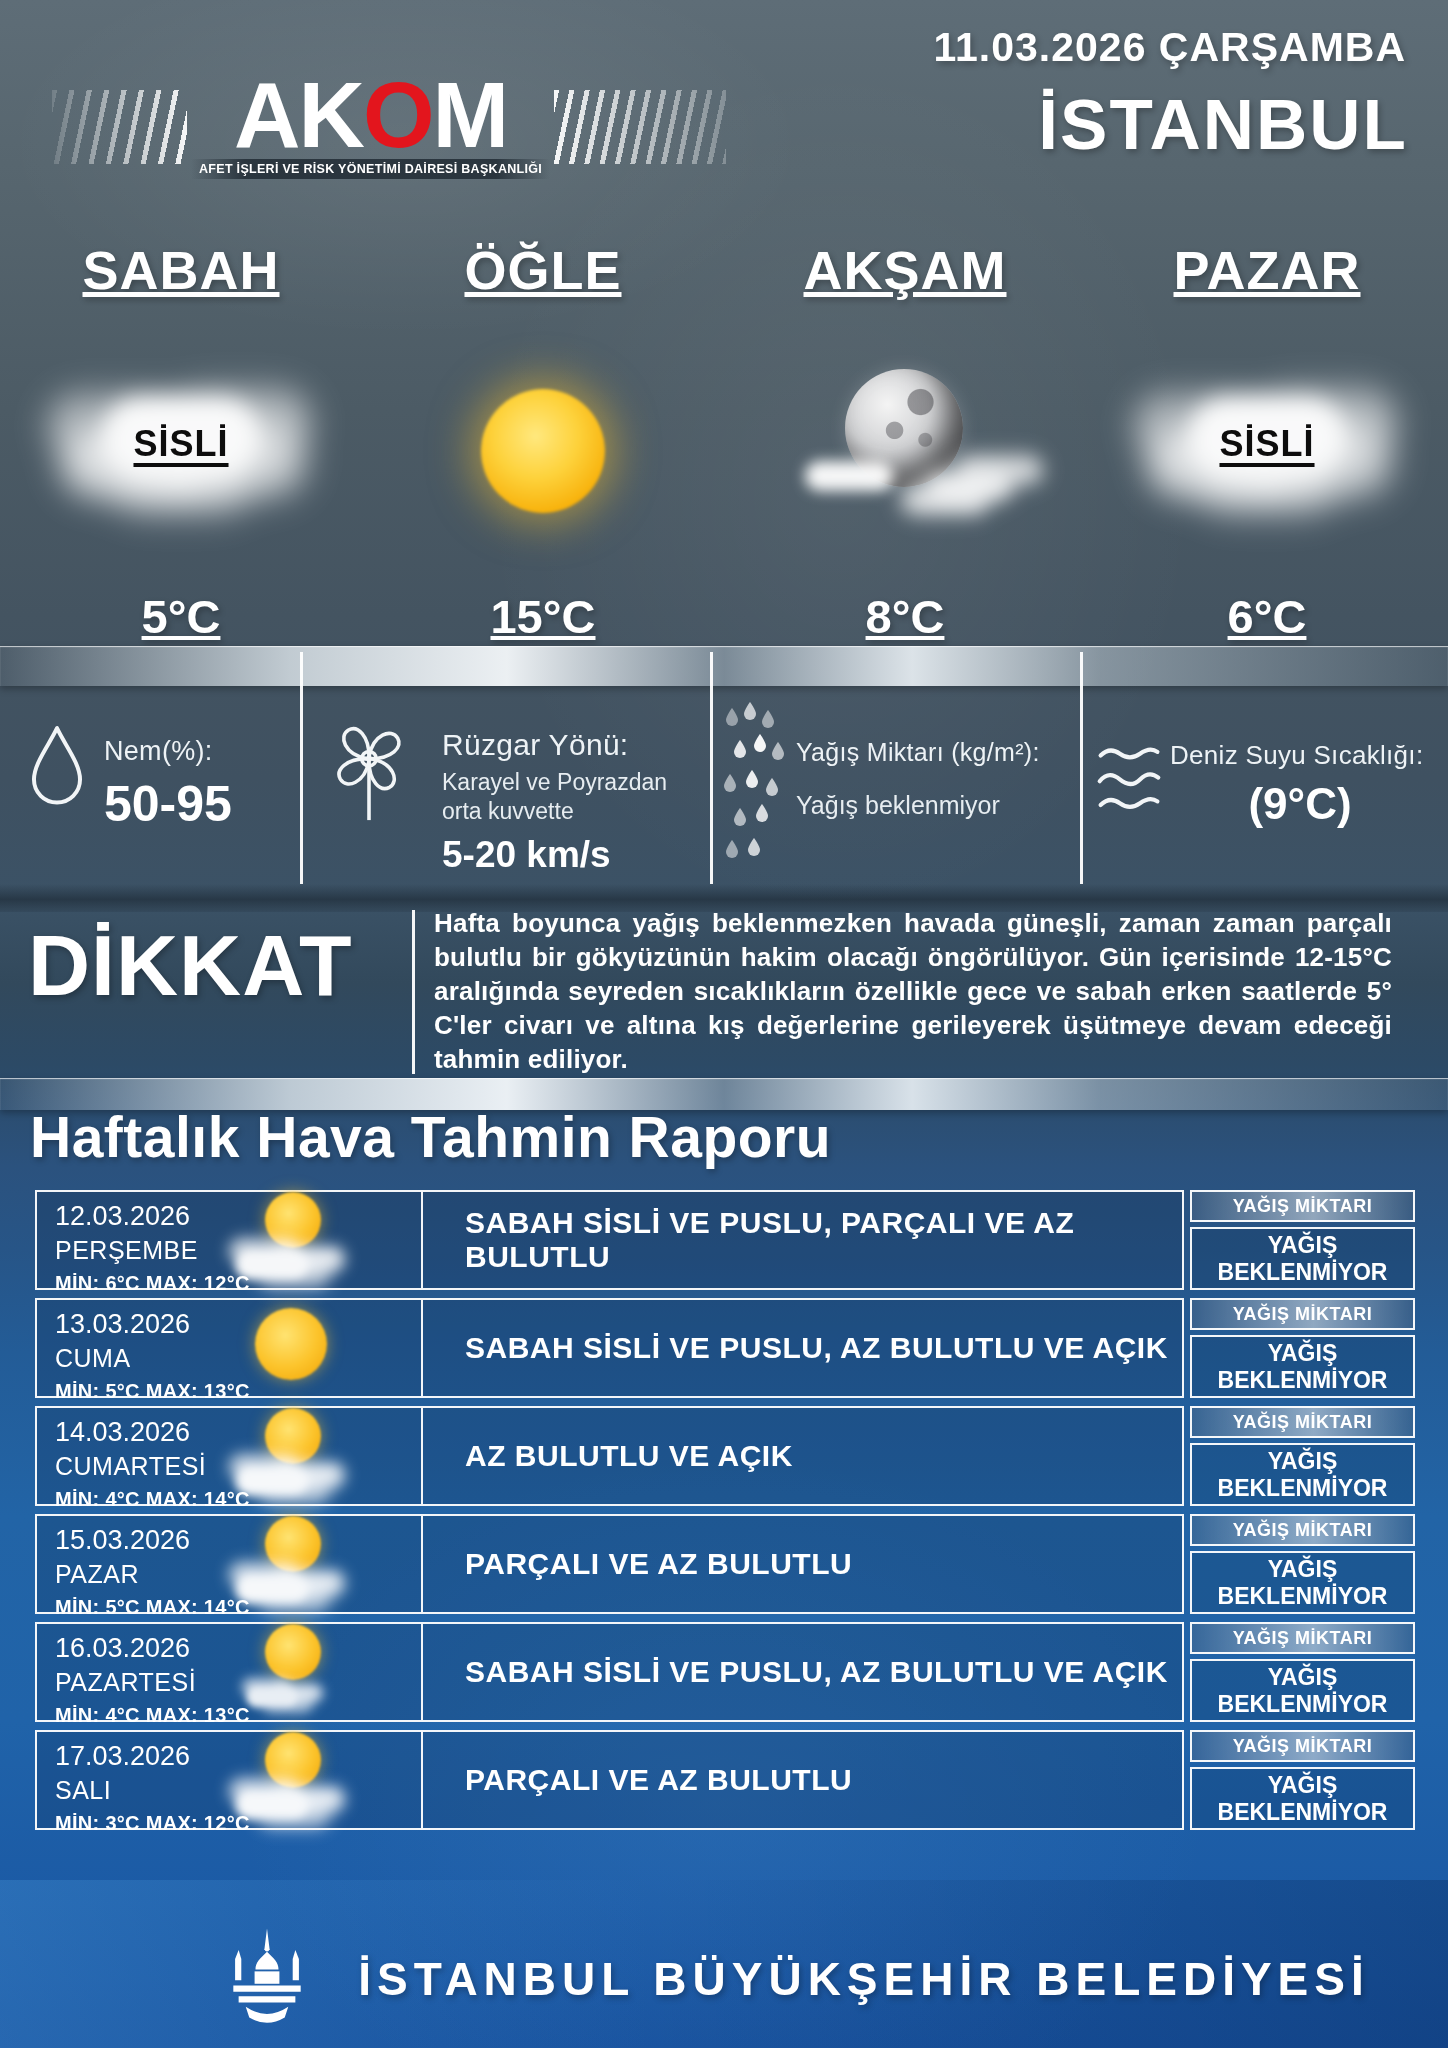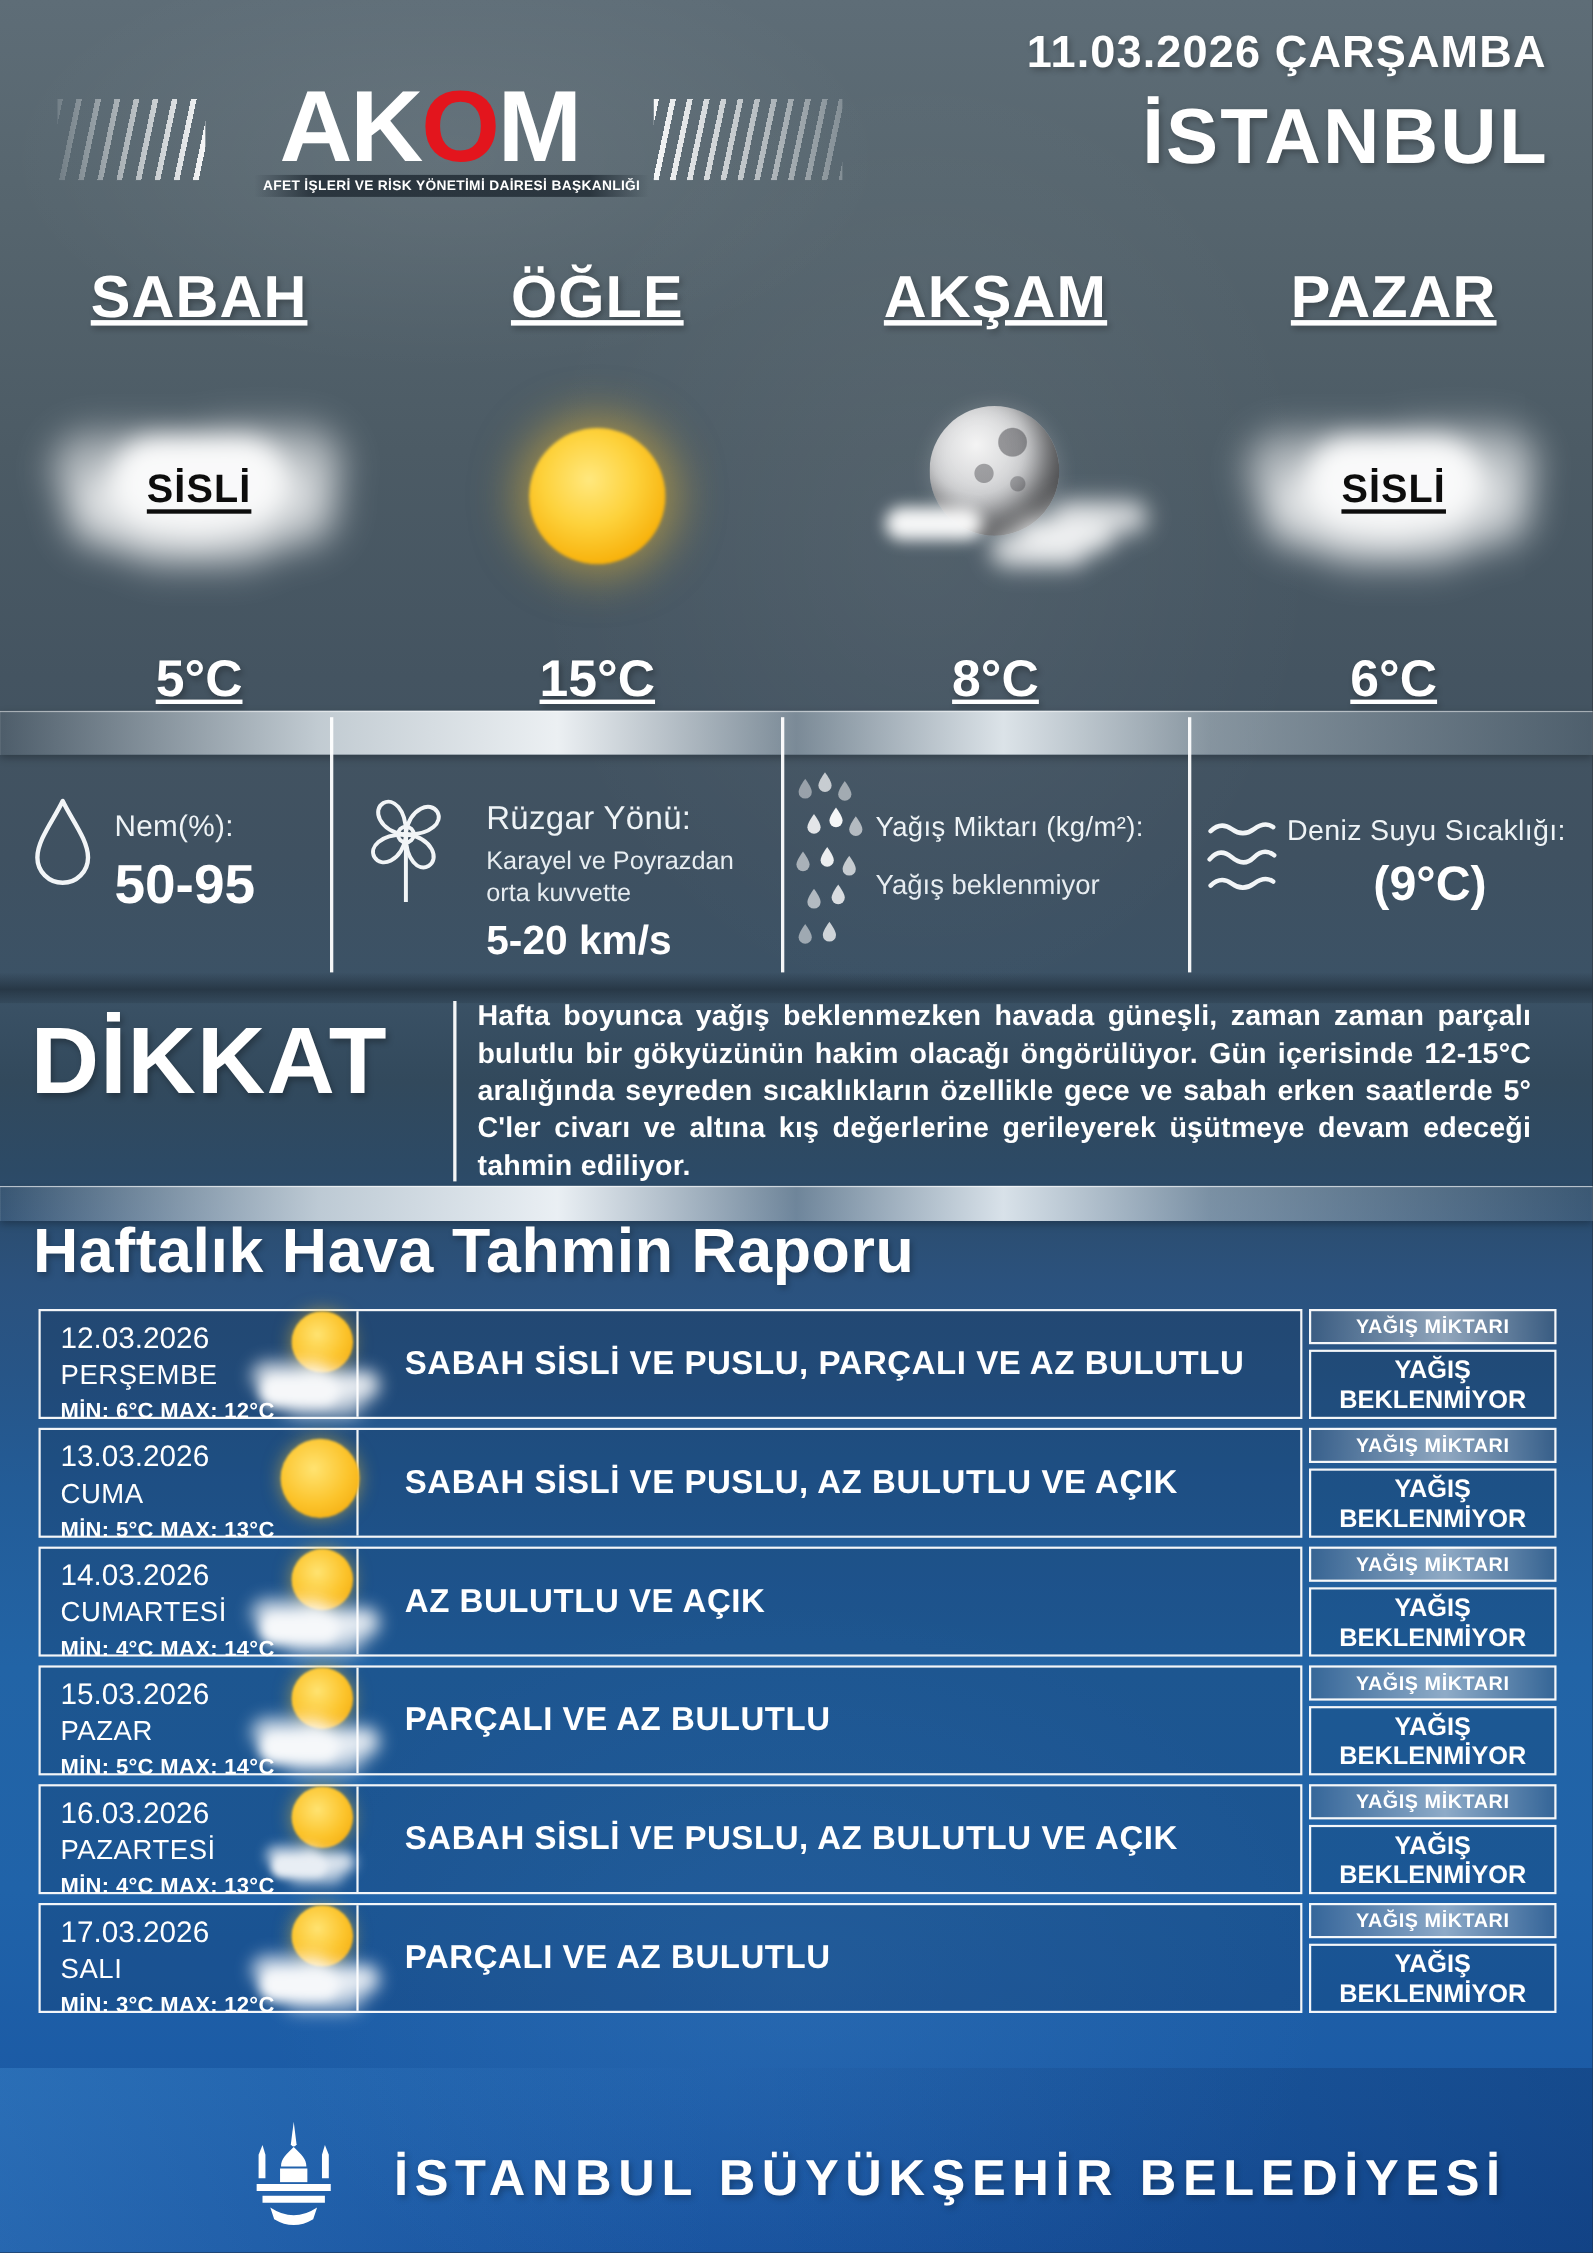--- a/index.html
+++ b/index.html
@@ -29,21 +29,21 @@
   .slash-l { width:135px; background:repeating-linear-gradient(102deg,#fff 0 5px,transparent 5px 17px);
              -webkit-mask-image:linear-gradient(90deg,rgba(0,0,0,.15),rgba(0,0,0,.95));
              mask-image:linear-gradient(90deg,rgba(0,0,0,.15),rgba(0,0,0,.95)); }
   .slash-r { width:172px; background:repeating-linear-gradient(102deg,#fff 0 5px,transparent 5px 15px);
              -webkit-mask-image:linear-gradient(90deg,rgba(0,0,0,.95),rgba(0,0,0,.25));
              mask-image:linear-gradient(90deg,rgba(0,0,0,.95),rgba(0,0,0,.25)); }
   .akom-col { display:flex; flex-direction:column; align-items:center; margin:0 4px; }
   .akom-line { font-size:92px; line-height:82px; font-weight:900; letter-spacing:-2px; }
   .akom-o { color:#e3151d; }
   .akom-sub { margin-top:3px; font-size:12.5px; font-weight:700; letter-spacing:.3px; white-space:nowrap;
-              padding:3px 8px; background:linear-gradient(90deg,rgba(25,35,44,0),rgba(25,35,44,.75) 15%,rgba(25,35,44,.75) 85%,rgba(25,35,44,0));margin-left:40px; }
+              padding:3px 8px; background:linear-gradient(90deg,rgba(25,35,44,0),rgba(25,35,44,.75) 15%,rgba(25,35,44,.75) 85%,rgba(25,35,44,0)); }
 
   
   .periods { position:absolute; top:239px; left:0; width:100%; display:grid; grid-template-columns:repeat(4,1fr);text-decoration:underline; }
   .period { text-align:center; }
   .p-label { font-size:54px; font-weight:800; line-height:62px; letter-spacing:1px; }
   .p-iconwrap { height:300px; display:flex; align-items:center; justify-content:center; position:relative; }
   .p-temp { font-size:47px; font-weight:800; margin-top:-12px; }
 
   .fog { position:relative; width:250px; height:180px; }
   .fog-body { position:absolute; left:45px; top:34px; width:160px; height:82px; background:#fff; border-radius:48px;
@@ -89,21 +89,21 @@
   .warn-title { position:absolute; left:28px; top:916px; font-size:86px; font-weight:900; letter-spacing:1px; }
   .warn-div { position:absolute; left:412px; top:910px; width:3px; height:164px; background:rgba(255,255,255,.95); }
   .warn-text { position:absolute; left:434px; top:906px; width:958px; font-size:26px; font-weight:700;
                line-height:34px; text-align:justify; letter-spacing:.2px; }
 
   
   .week-title { position:absolute; left:30px; top:1104px; font-size:57px; font-weight:800; letter-spacing:.5px; }
   .wtable { position:absolute; left:35px; top:1190px; width:1380px; display:flex; flex-direction:column; gap:8px; }
   .trow { display:flex; gap:6px; height:100px; }
   .trow-main { flex:1; display:flex; border:2.5px solid rgba(255,255,255,.95); background:rgba(8,32,62,.20); }
-  .cell-day { position:relative; width:289px; border-right:2.5px solid rgba(255,255,255,.95); padding:9px 0 0 18px; }
+  .cell-day { position:relative; width:386px; border-right:2.5px solid rgba(255,255,255,.95); padding:9px 0 0 18px; }
   .d-date { font-size:27px; font-weight:400; }
   .d-day { font-size:25px; font-weight:400; margin-top:4px; letter-spacing:.5px; }
   .d-minmax { font-size:20px; font-weight:700; margin-top:7px; letter-spacing:.3px; }
   .cell-desc { flex:1; display:flex; align-items:center; padding-left:42px; font-size:30px; font-weight:800; letter-spacing:.5px; }
   .trow-right { width:225px; display:flex; flex-direction:column; gap:5px; }
   .rain-head { height:32px; border:2.5px solid rgba(255,255,255,.95); display:flex; align-items:center; justify-content:center;
     font-size:18px; font-weight:800; letter-spacing:.5px;
     background:linear-gradient(90deg, rgba(180,195,208,.18), rgba(238,244,248,.55) 55%, rgba(160,178,192,.2)), rgba(8,32,62,.25); }
   .rain-val { flex:1; border:2.5px solid rgba(255,255,255,.95); background:rgba(8,32,62,.18);
     display:flex; align-items:center; justify-content:center; text-align:center;

